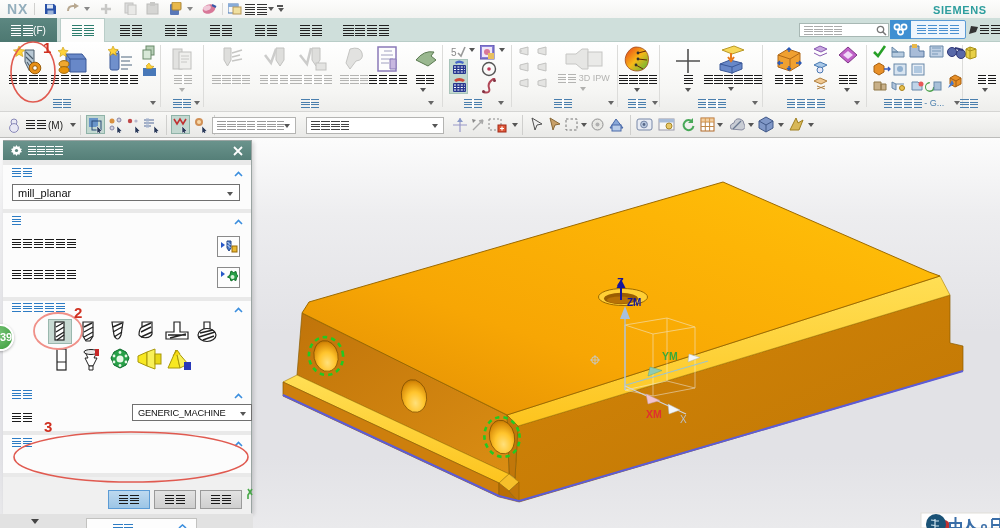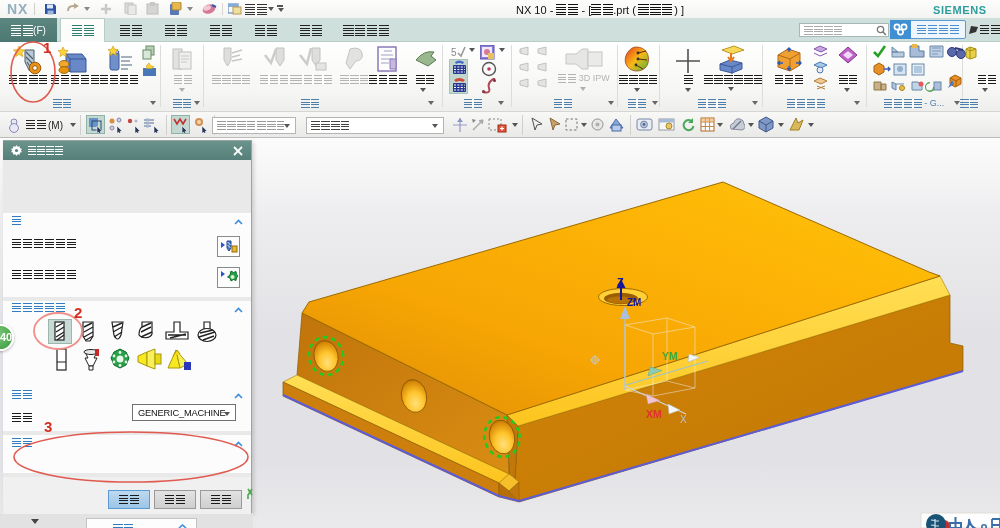--- a/index.html
+++ b/index.html
@@ -87,23 +87,20 @@
   <svg class="abs" style="left:228px;top:2px" width="14" height="13">
       <rect x="0" y="2" width="10" height="9" fill="#f8f8f6" stroke="#4878b8"></rect>
       <rect x="0" y="2" width="10" height="3" fill="#88acd8"></rect>
       <rect x="5" y="5" width="8" height="7" fill="#f0e0a0" stroke="#b89858"></rect>
     </svg>
   <span class="z z11 w2 abs" style="left:245px;top:4px;--ink:#333"></span>
   <div class="abs" style="left:268px;top:7px;width:0;height:0;border:3px solid transparent;border-top:4px solid #555"></div>
   <div class="abs" style="left:277px;top:5px;width:6px;height:1.5px;background:#555"></div>
   <div class="abs" style="left:278px;top:8px;width:0;height:0;border:3px solid transparent;border-top:4px solid #555"></div>
 
-  <div class="abs" style="left:516px;top:3px;height:13px;display:flex;align-items:center;font-size:11px;color:#111">
-    NX&nbsp;10&nbsp;-&nbsp;<span class="z z11 w2" style="--ink:#111"></span>&nbsp;-&nbsp;[<span class="z z11 w2" style="--ink:#111"></span>.prt&nbsp;( <span class="z z11 w3" style="--ink:#111;width:34px"></span> )&nbsp;]
-  </div>
   <div class="abs" style="left:933px;top:4px;font-size:11px;font-weight:bold;color:#2e9e9e;letter-spacing:.6px">SIEMENS</div>
 </div>
 
 <div class="abs" id="tabrow">
   <div class="tab" style="left:0;width:57px;background:linear-gradient(#5c8781,#4d7871)">
       <span class="z z11 w2" style="--ink:#fff;--bg:#527d76"></span>
       <span style="color:#fff;font-size:10px">(F)</span>
     </div>
   <div class="tab" style="left:60px;width:45px;background:#fcfcfb;border:1px solid #b9cdc8;border-bottom:none">
       <span class="z z11 w2" style="--ink:#2e7e6e;--bg:#fcfcfb"></span>
@@ -630,20 +627,33 @@
         <circle cx="5.5" cy="5.5" r="1.6" fill="#5a847d"></circle>
       </svg>
     <span class="z" style="margin-left:6px;--ink:#fff;--bg:#5d8a83;width:35px;height:10px;--p:9px;--c:7.6px"></span>
     <svg style="position:absolute;right:8px;top:5px" width="10" height="10">
         <path d="M1 1 L9 9 M9 1 L1 9" stroke="#fff" stroke-width="1.8"></path>
       </svg>
   </div>
 
   <div class="abs" style="left:0;top:19px;width:100%;height:354px;background:#e9e9e9"></div>
 
+  <div class="sect" style="top:24px;height:44px">
+    <span class="slabel" style="top:3px">
+        <span class="z z10 w2" style="--ink:#2d7cc4;--bg:#fcfcfc"></span>
+      </span>
+    <svg class="chev" style="top:6px" width="9" height="6">
+        <path d="M1 5 L4.5 1.5 L8 5" fill="none" stroke="#3b8ede" stroke-width="1.6"></path>
+      </svg>
+    <div class="dsel" style="left:9px;top:19px;width:228px">mill_planar
+      <div class="cwrap" style="right:3px;top:3px">
+          <div class="darr" style="margin-top:3px"></div>
+        </div>
+    </div>
+  </div>
 
   <div class="sect" style="top:72px;height:84px">
     <span class="slabel" style="top:3px">
         <span class="z z10 w1" style="--ink:#2d7cc4;--bg:#fcfcfc;width:10px"></span>
       </span>
     <svg class="chev" style="top:6px" width="9" height="6">
         <path d="M1 5 L4.5 1.5 L8 5" fill="none" stroke="#3b8ede" stroke-width="1.6"></path>
       </svg>
     <span class="dtext" style="left:9px;top:26px">
         <span class="z z10 w6" style="--ink:#1a1a1a;--bg:#fcfcfc"></span>
@@ -753,21 +763,21 @@
   <div class="sect" style="top:246px;height:44px">
     <span class="slabel" style="top:3px">
         <span class="z z10 w2" style="--ink:#2d7cc4;--bg:#fcfcfc"></span>
       </span>
     <svg class="chev" style="top:6px" width="9" height="6">
         <path d="M1 5 L4.5 1.5 L8 5" fill="none" stroke="#3b8ede" stroke-width="1.6"></path>
       </svg>
     <span class="dtext" style="left:9px;top:26px">
         <span class="z z10 w2" style="--ink:#1a1a1a;--bg:#fcfcfc"></span>
       </span>
-    <div class="dsel" style="left:129px;top:17px;width:104px;font-size:9.3px;letter-spacing:-.2px">GENERIC_MACHINE
+    <div class="dsel" style="left:129px;top:17px;width:120px;font-size:9.3px;letter-spacing:-.2px">GENERIC_MACHINE
       <div class="cwrap" style="right:2px;top:3px">
           <div class="darr" style="margin-top:3px"></div>
         </div>
     </div>
   </div>
 
   <div class="sect" style="top:294px;height:38px">
     <span class="slabel" style="top:3px">
         <span class="z z10 w2" style="--ink:#2d7cc4;--bg:#fcfcfc"></span>
       </span>
@@ -791,21 +801,21 @@
 
 <div class="abs" style="left:0;top:514px;width:253px;height:14px;background:#e2e2e2"></div>
 <div class="abs" style="left:31px;top:519px;width:0;height:0;border:4px solid transparent;border-top:5px solid #444"></div>
 <div class="abs" style="left:86px;top:518px;width:111px;height:10px;background:#fdfdfd;border:1px solid #c2c2c0;border-bottom:none"></div>
 <span class="z z10 w2 abs" style="left:113px;top:524px;--ink:#2d7cc4;--bg:#fdfdfd"></span>
 <svg class="abs" style="left:178px;top:524px" width="9" height="4">
     <path d="M1 4 L4.5 1 L8 4" fill="none" stroke="#3b8ede" stroke-width="1.6"></path>
   </svg>
 
 <div class="abs" style="left:-13px;top:324px;width:27px;height:27px;border-radius:50%;background:radial-gradient(circle at 35% 35%,#7cc87c,#3a9a3a);border:2px solid #fff;box-shadow:0 1px 3px rgba(0,0,0,.3)"></div>
-<div class="abs" style="left:0px;top:331px;font-size:11px;font-weight:bold;color:#fff">40</div>
+<div class="abs" style="left:0px;top:331px;font-size:11px;font-weight:bold;color:#fff">39</div>
 
 <svg class="abs" style="left:0;top:0;pointer-events:none" width="1000" height="528">
   <ellipse cx="33" cy="72" rx="22" ry="30" fill="none" stroke="#e05a50" stroke-width="1.6"></ellipse>
   <text x="43" y="53" font-size="15" font-weight="bold" fill="#d03020">1</text>
   <ellipse cx="58" cy="331" rx="24" ry="18" fill="none" stroke="#f09088" stroke-width="1.8"></ellipse>
   <text x="74" y="318" font-size="15" font-weight="bold" fill="#d03020">2</text>
   <ellipse cx="131" cy="457" rx="117" ry="25" fill="none" stroke="#e05a50" stroke-width="1.6"></ellipse>
   <text x="44" y="432" font-size="15" font-weight="bold" fill="#d03020">3</text>
   <path d="M248 489 l4 6 m0 -6 l-4 6 l0 4" stroke="#48a848" stroke-width="1.6" fill="none"></path>
 </svg>

